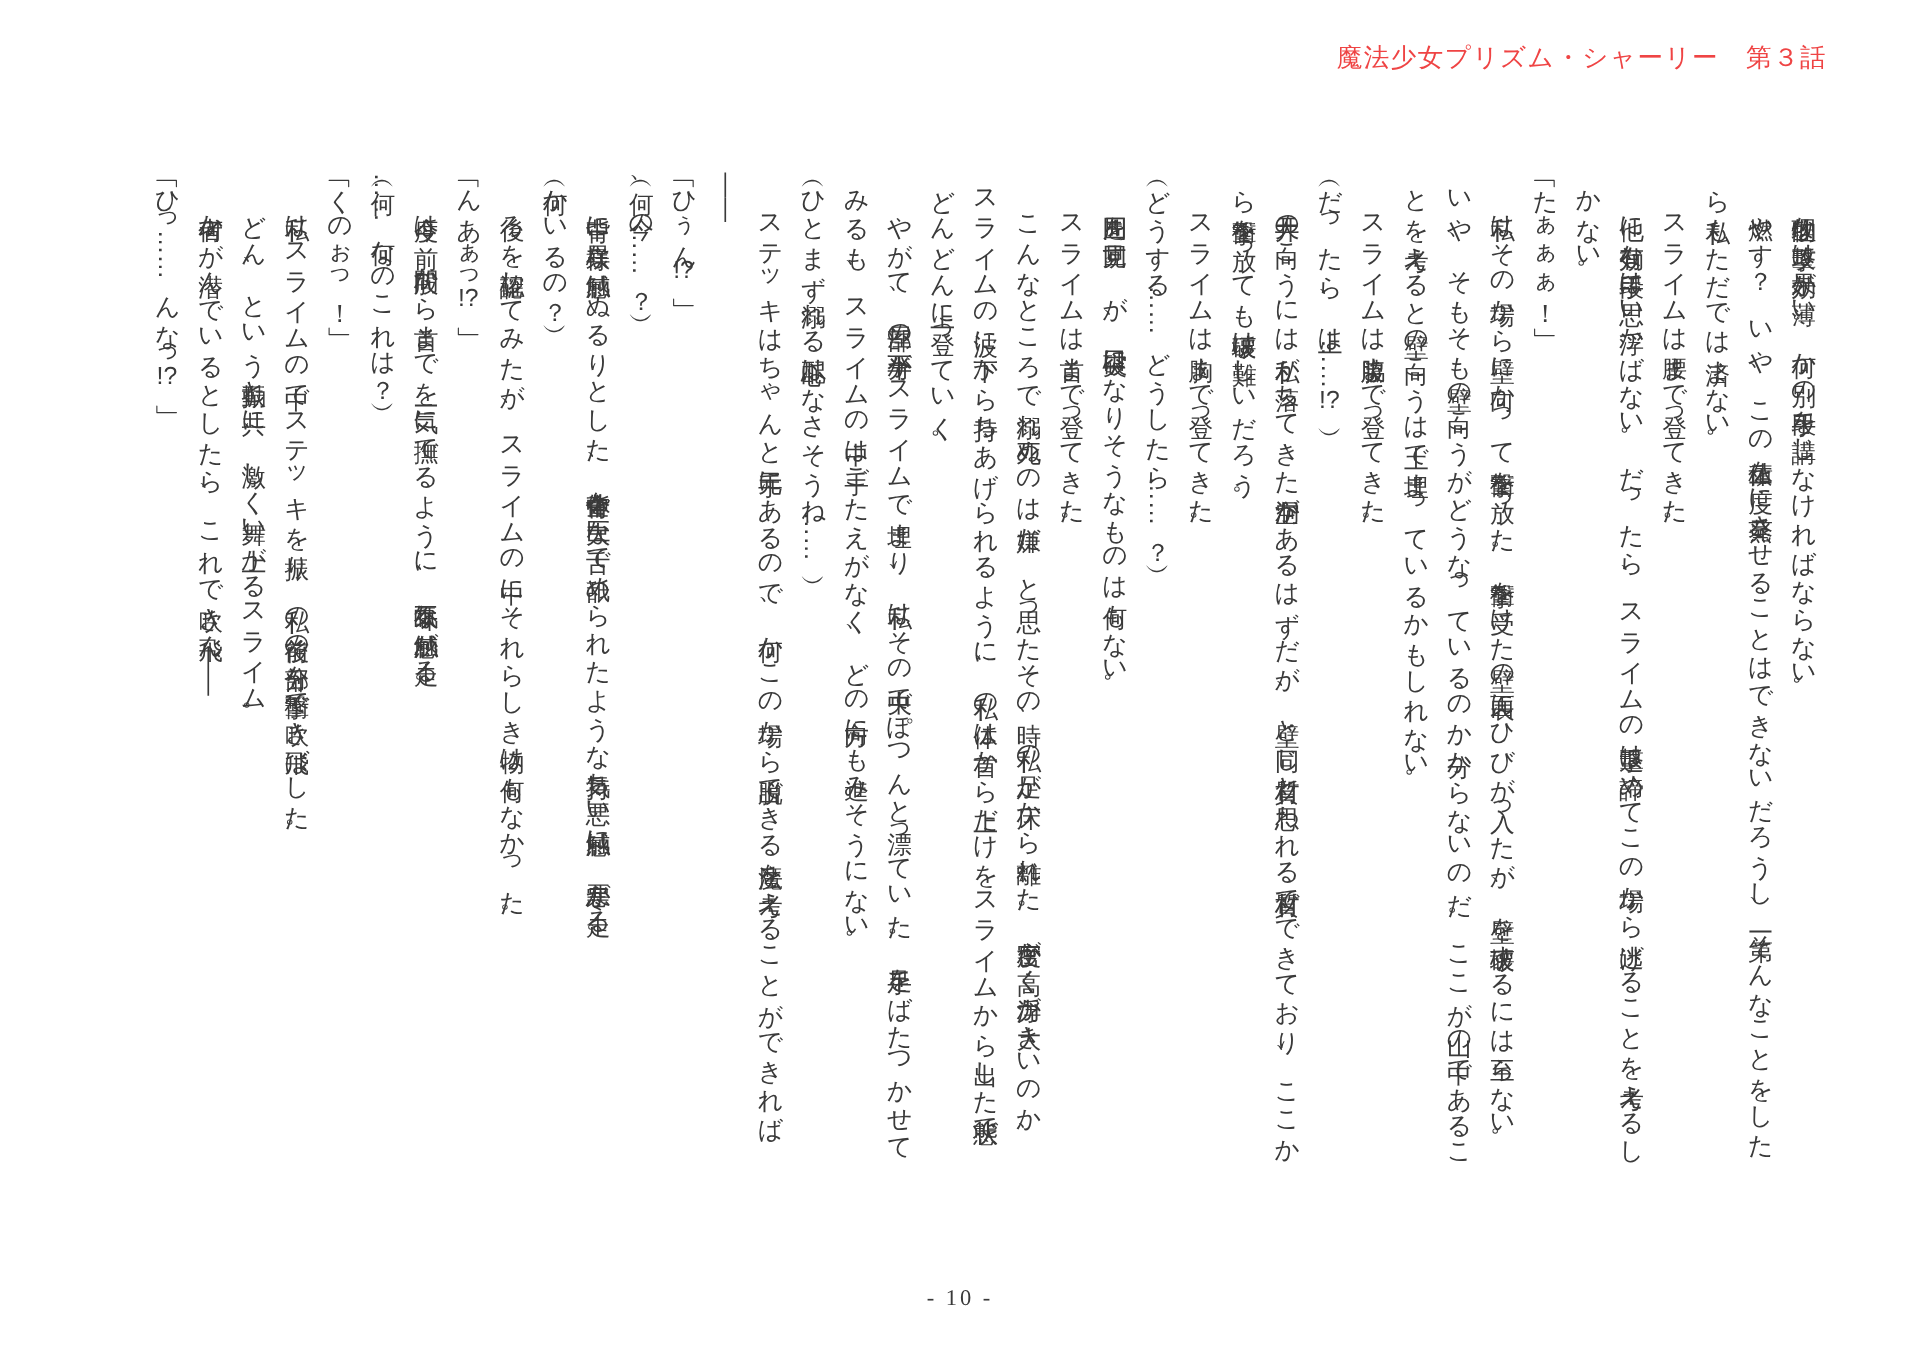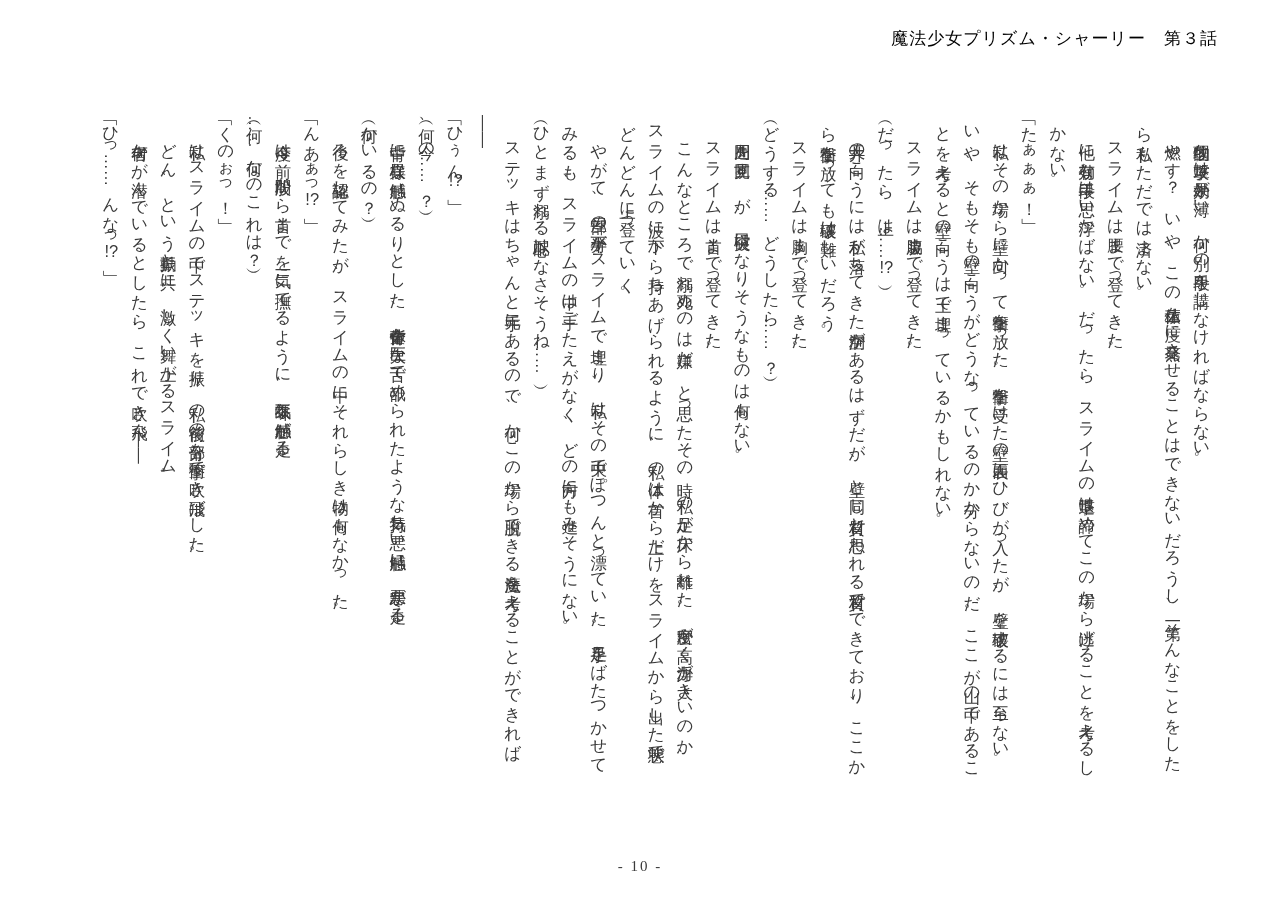--- a/index.html
+++ b/index.html
@@ -12,21 +12,21 @@
     background: #ffffff;
     color: #3a3a3a;
   }
   .header {
     position: absolute;
     top: 27px;
     right: 62px;
     font-family: Liberation Serif, serif;
     font-size: 17px;
     letter-spacing: 1px;
-    color: #000000;
+    color: #ef4444;
     white-space: nowrap;
   }
   .vtext {
     position: absolute;
     top: 115px;
     right: 64px;
     height: 664px;
     writing-mode: vertical-rl;
     -webkit-writing-mode: vertical-rl;
     text-orientation: mixed;

